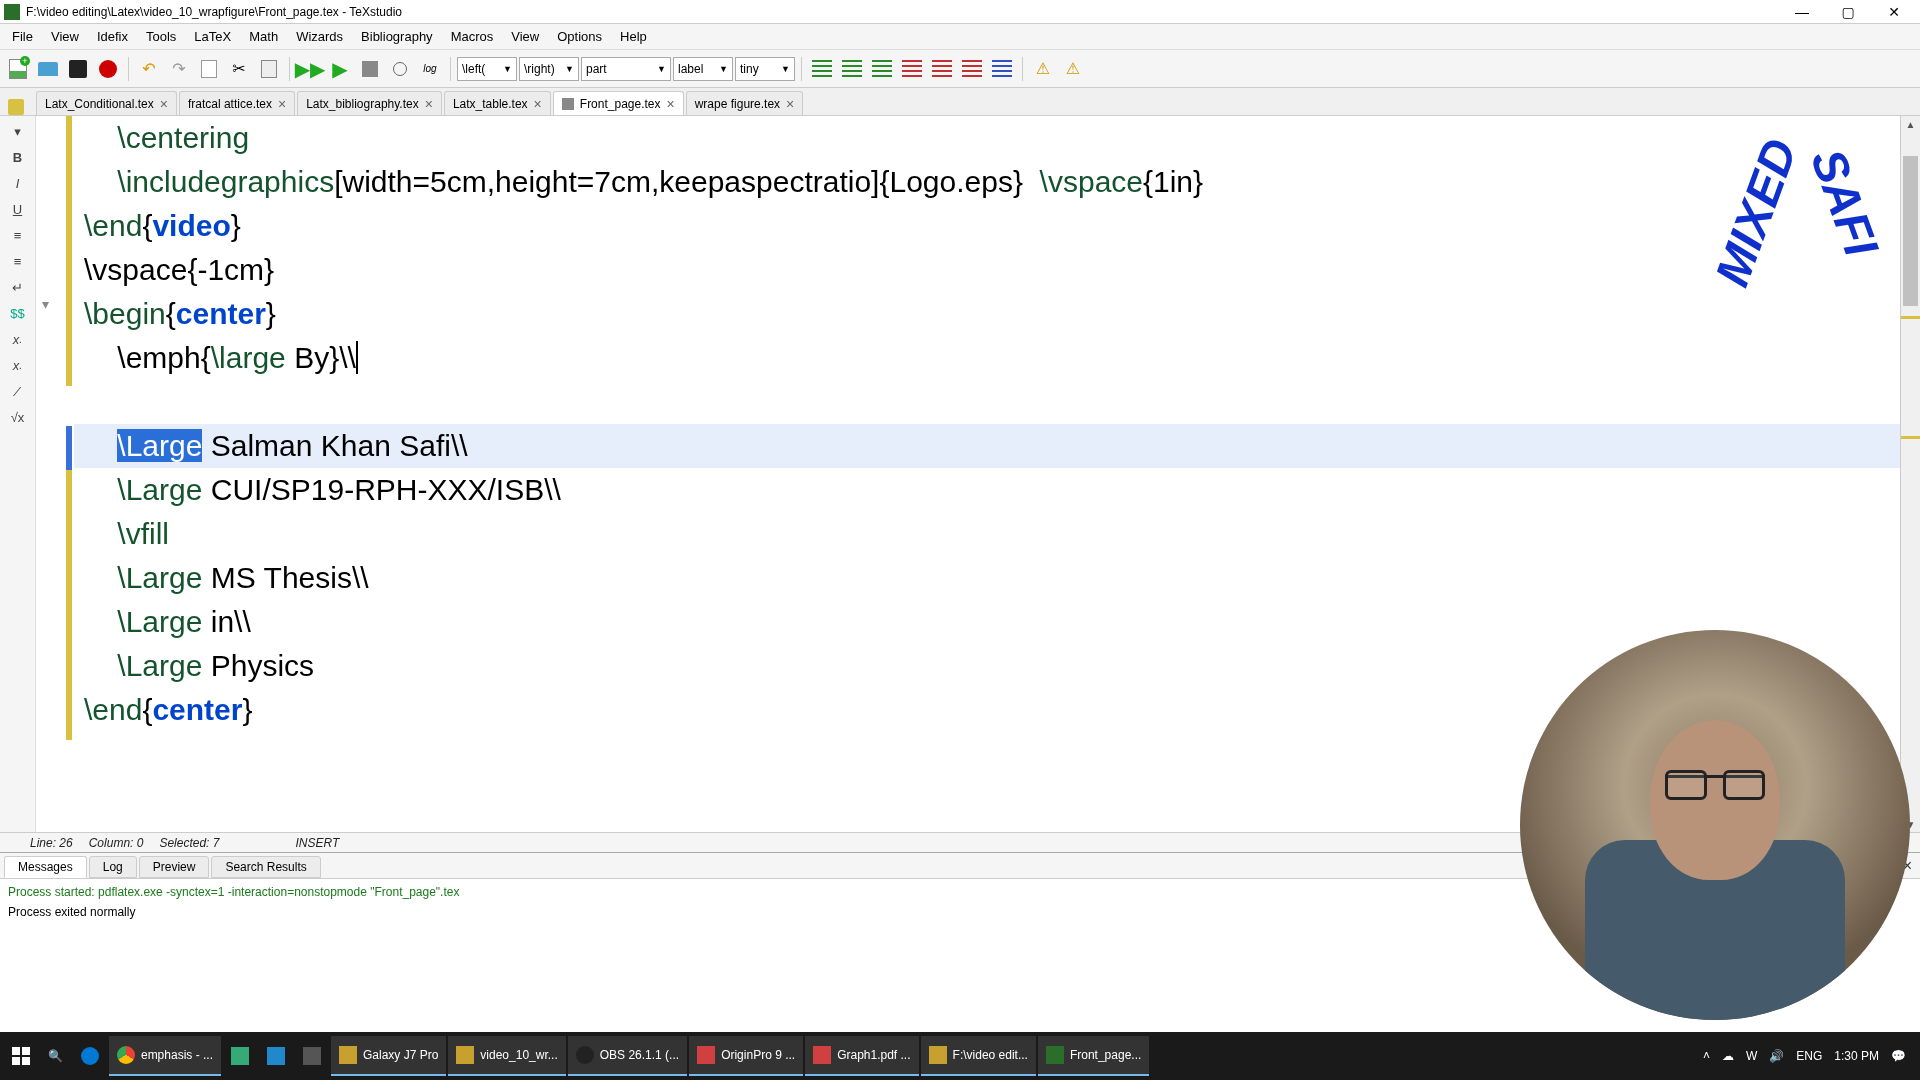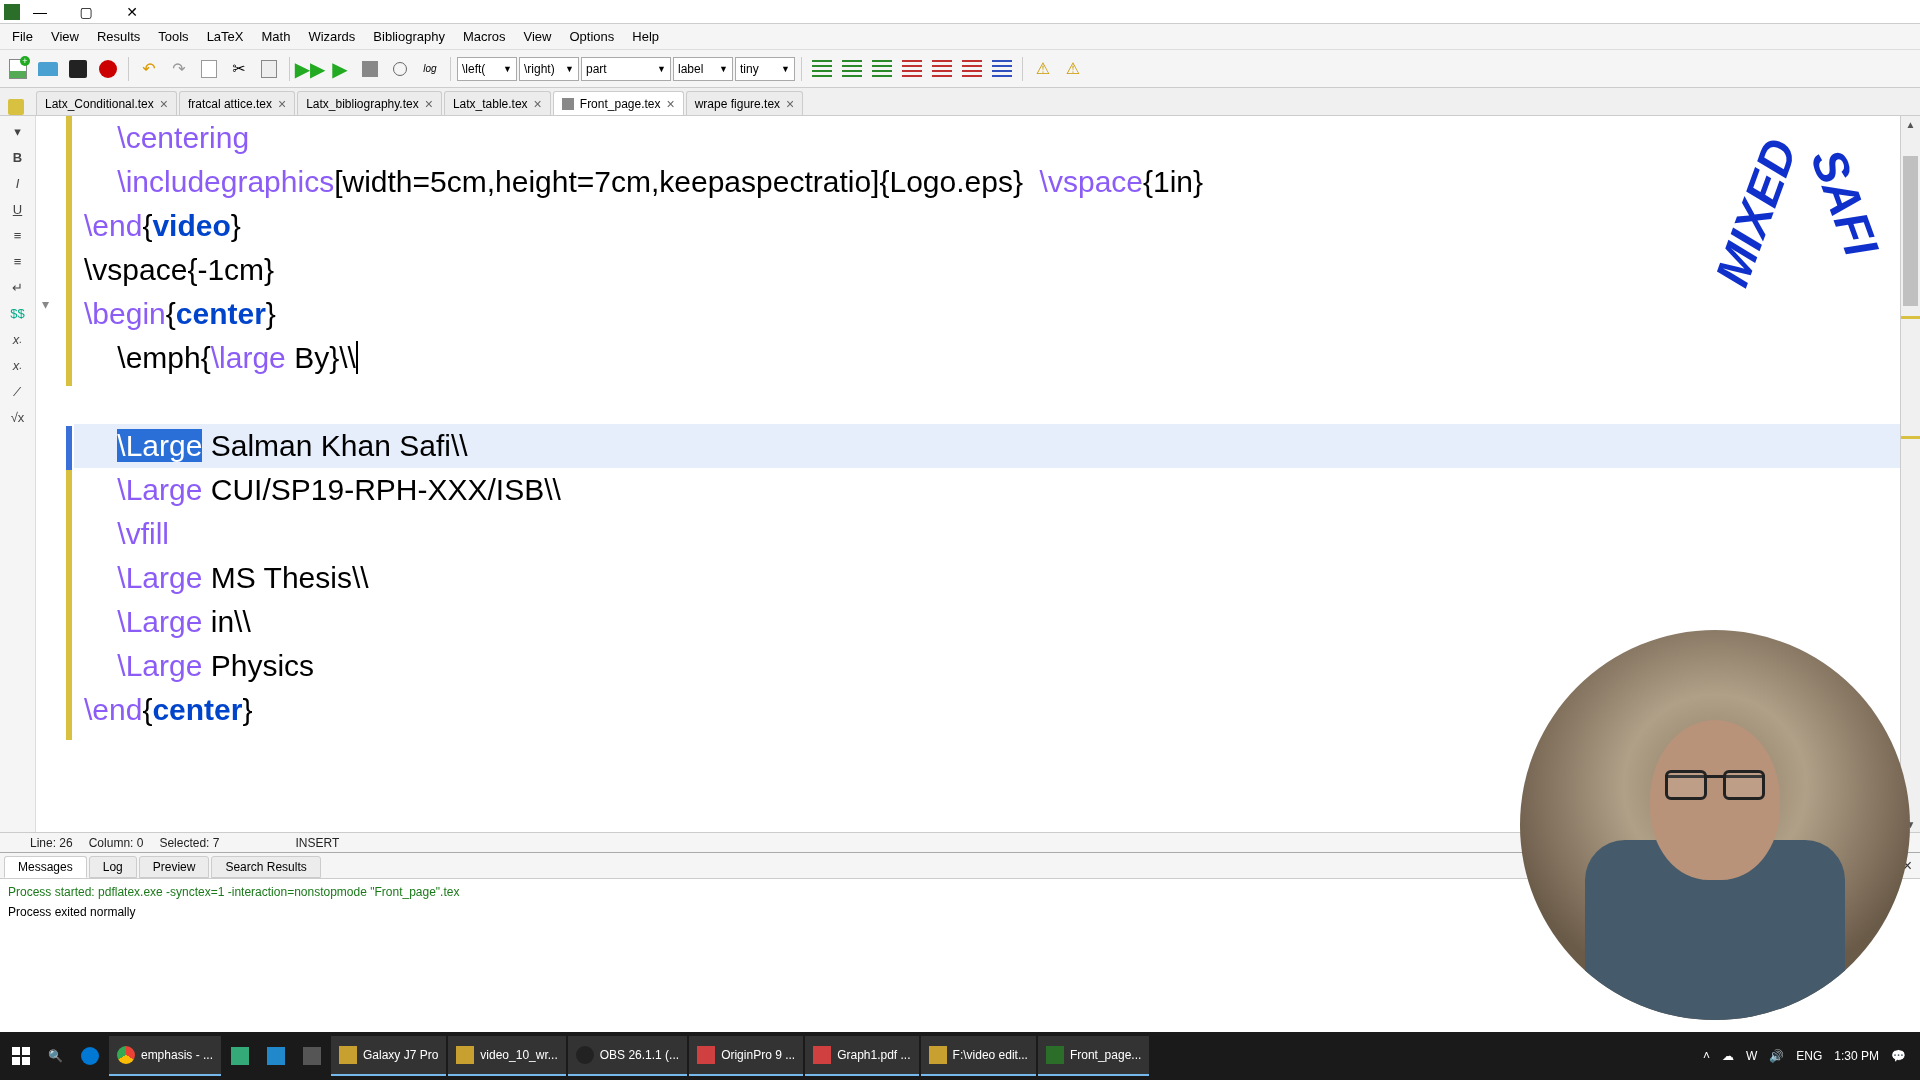--- a/index.html
+++ b/index.html
@@ -46,33 +46,33 @@
 .left-gutter { width: 36px; background: #f5f5f5; border-right: 1px solid #ddd; display: flex; flex-direction: column; align-items: center; padding-top: 4px; gap: 4px; }
 .left-gutter .lg-btn { width: 22px; height: 22px; font-size: 13px; display: flex; align-items: center; justify-content: center; color: #444; }
 .fold-gutter { width: 30px; background: #fff; position: relative; }
 .fold-mark { position: absolute; left: 6px; color: #888; font-size: 14px; }
 .change-bar { width: 8px; background: #fff; position: relative; }
 .change-bar .bar-y { position: absolute; left: 0; width: 6px; background: #d8c040; }
 .change-bar .bar-b { position: absolute; left: 0; width: 6px; background: #3a6fd8; }
 .editor { flex: 1; background: #fff; font-family: "Courier New", monospace; font-size: 30px; line-height: 44px; position: relative; overflow: hidden; }
 .editor .line { white-space: pre; padding-left: 10px; }
 .editor .sel-line { background: #e6eefc; }
-.tok-cmd { color: #8b5cf6; }
+.tok-cmd { color: #14532d; }
 .tok-env { color: #0044cc; font-weight: bold; }
 .tok-arg { color: #000; }
 .tok-bs { color: #000; }
 .sel-hl { background: #2a6fd8; color: #fff; }
 .editor .indent { display: inline-block; }
 .scrollbar-v { width: 20px; background: #f0f0f0; border-left: 1px solid #ccc; position: relative; }
 .scrollbar-v .thumb { position: absolute; left: 2px; right: 2px; background: #c0c0c0; }
 .scrollbar-v .arr { position: absolute; left: 2px; right: 2px; height: 16px; display: flex; align-items: center; justify-content: center; font-size: 10px; color: #555; }
 .scrollbar-v .mark { position: absolute; left: 0; right: 0; height: 3px; }
 
 
-.editor-status { height: 20px; background: #f5f5f5; border-top: 1px solid #ccc; display: flex; align-items: center; padding: 0 30px; font-size: 12px; gap: 16px; color: #222; }
+.editor-status { height: 20px; background: #f5f5f5; border-top: 1px solid #ccc; display: flex; align-items: center; padding: 0 30px; font-size: 12px; gap: 16px; color: #222; font-style: italic; }
 
 
 .bottom-panel { height: 180px; background: #fff; border-top: 1px solid #aaa; display: flex; flex-direction: column; position: relative; }
 .bp-tabs { height: 26px; display: flex; align-items: flex-end; border-bottom: 1px solid #ccc; background: #f5f5f5; padding-left: 4px; }
 .bp-tab { height: 22px; padding: 0 13px; font-size: 12px; display: flex; align-items: center; border: 1px solid #ccc; background: #ececec; margin-right: 2px; border-radius: 3px 3px 0 0; }
 .bp-tab.active { background: #fff; border-bottom: 1px solid #fff; }
 .bp-close { position: absolute; right: 8px; top: 4px; font-size: 16px; color: #333; }
 .bp-body { flex: 1; padding: 6px 8px; font-size: 12px; color: #1a7a1a; }
 .bp-body .line2 { color: #000; margin-top: 6px; }
 
@@ -97,31 +97,32 @@
 .face-overlay .glasses { position: absolute; top: 145px; left: 50%; transform: translateX(-50%); width: 100px; height: 20px; border-top: 3px solid #222; }
 .face-overlay .glasses::before, .face-overlay .glasses::after { content: ""; position: absolute; top: -8px; width: 36px; height: 24px; border: 3px solid #222; border-radius: 6px; background: rgba(255,255,255,0.1); }
 .face-overlay .glasses::before { left: 0; }
 .face-overlay .glasses::after { right: 0; }
 </style>
 </head>
 <body>
 
 <div class="titlebar">
   <div class="icon"></div>
+  <div class="title">F:\video editing\Latex\video_10_wrapfigure\Front_page.tex - TeXstudio</div>
   <div class="win-btns">
     <div class="win-btn">—</div>
     <div class="win-btn">▢</div>
     <div class="win-btn">✕</div>
   </div>
 </div>
 
 <div class="menubar">
   <div class="menu-item">File</div>
   <div class="menu-item">View</div>
-  <div class="menu-item">Results</div>
+  <div class="menu-item">Idefix</div>
   <div class="menu-item">Tools</div>
   <div class="menu-item">LaTeX</div>
   <div class="menu-item">Math</div>
   <div class="menu-item">Wizards</div>
   <div class="menu-item">Bibliography</div>
   <div class="menu-item">Macros</div>
   <div class="menu-item">View</div>
   <div class="menu-item">Options</div>
   <div class="menu-item">Help</div>
 </div>

